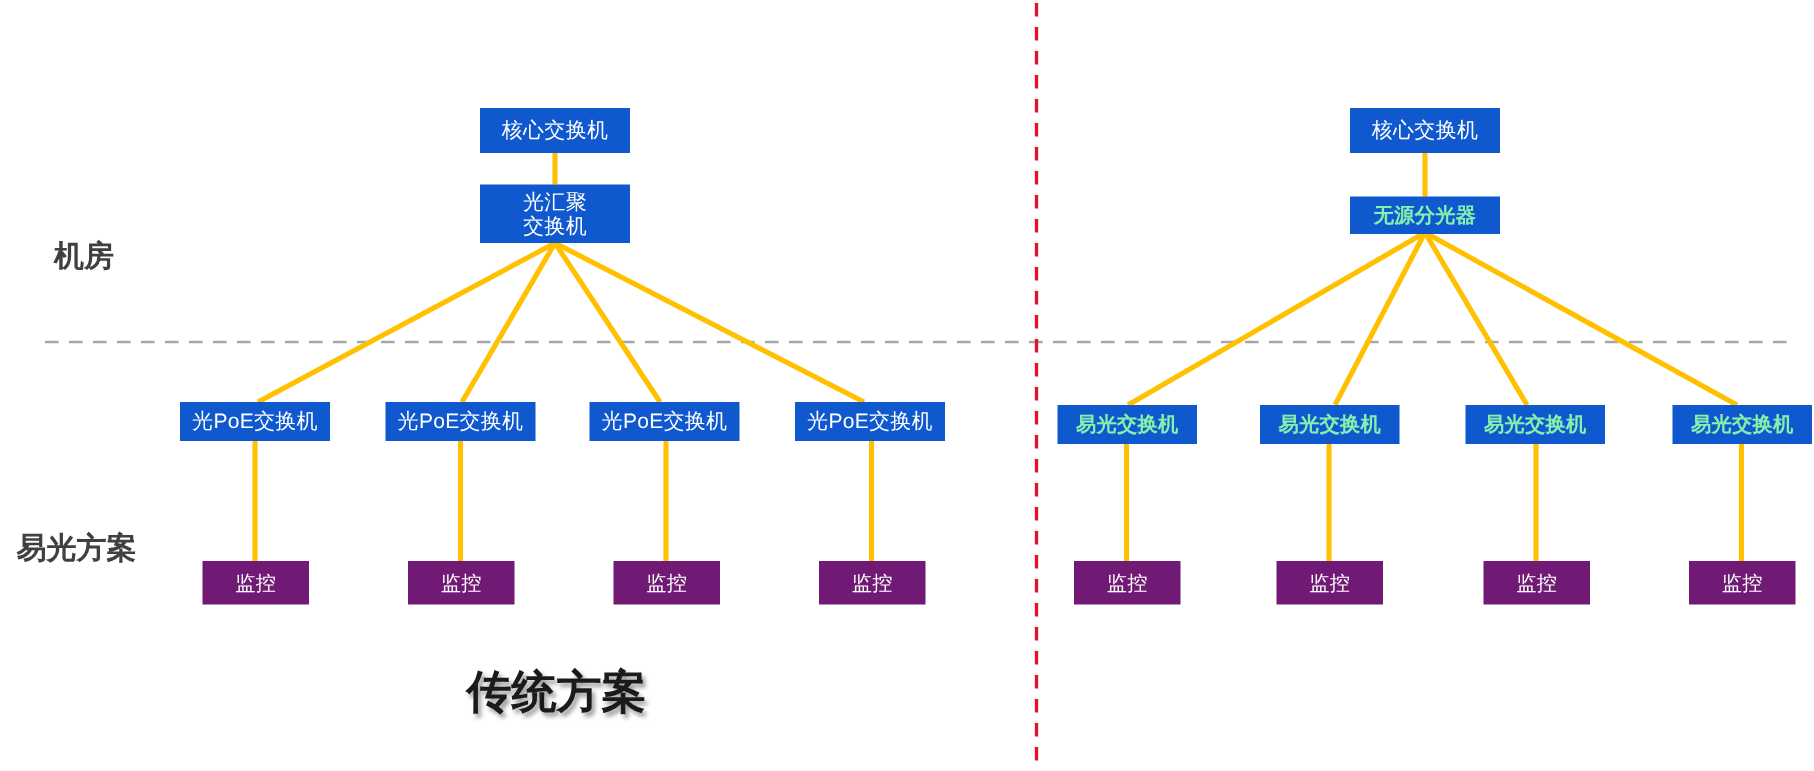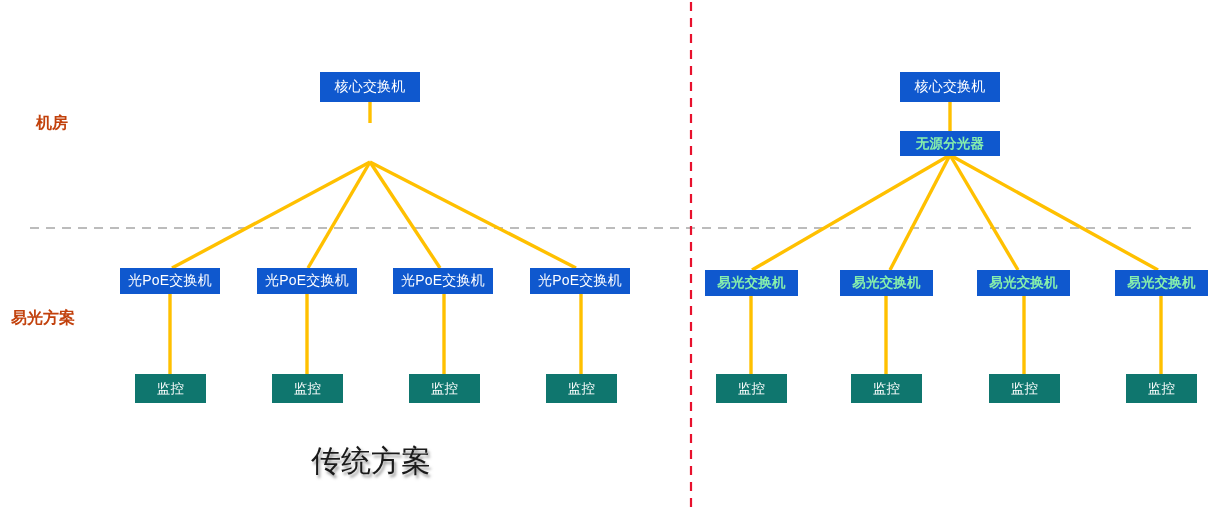--- a/index.html
+++ b/index.html
@@ -41,36 +41,37 @@
     background: #0f58ce;
     color: #ffffff;
     font-size: 14px;
   }
   .node.blue.redtext {
     color: #86efac;
     font-weight: bold;
     font-size: 13.5px;
   }
   .node.green {
-    background: #0f766e;
+    background: #701a75;
     color: #ffffff;
     font-size: 13.5px;
   }
   .zone-label {
     position: absolute;
-    font-size: 16px;
+    font-size: 20px;
     font-weight: bold;
-    color: #c2410c;
+    color: #404040;
     z-index: 4;
     white-space: nowrap;
+    margin-top: 44px;
   }
   .scheme-title {
     position: absolute;
     font-size: 30px;
-    font-weight: normal;
+    font-weight: bold;
     color: #1a1a1a;
     text-shadow: 2px 3px 3px rgba(120,120,120,0.75);
     z-index: 4;
     white-space: nowrap;
     text-align: center;
   }
 </style>
 </head>
 <body>
 
@@ -105,20 +106,22 @@
     <line x1="886" y1="296" x2="886" y2="374" stroke="#ffc000" stroke-width="3.4"></line>
     <line x1="1024" y1="296" x2="1024" y2="374" stroke="#ffc000" stroke-width="3.4"></line>
     <line x1="1161" y1="296" x2="1161" y2="374" stroke="#ffc000" stroke-width="3.4"></line>
   </svg>
 
   <div class="zone-label" style="left:36px; top:113px;">机房</div>
   <div class="zone-label" style="left:11px; top:308px;">易光方案</div>
 
   <div class="node blue" style="left:320px; top:72px; width:100px; height:30px;">核心交换机</div>
 
+  <div class="node blue" style="left:320px; top:123px; width:100px; height:39px;">光汇聚
+交换机</div>
 
   <div class="node blue" style="left:120px; top:268px; width:100px; height:26px;">光PoE交换机</div>
   <div class="node blue" style="left:257px; top:268px; width:100px; height:26px;">光PoE交换机</div>
   <div class="node blue" style="left:393px; top:268px; width:100px; height:26px;">光PoE交换机</div>
   <div class="node blue" style="left:530px; top:268px; width:100px; height:26px;">光PoE交换机</div>
 
   <div class="node green" style="left:135px; top:374px; width:71px; height:29px;">监控</div>
   <div class="node green" style="left:272px; top:374px; width:71px; height:29px;">监控</div>
   <div class="node green" style="left:409px; top:374px; width:71px; height:29px;">监控</div>
   <div class="node green" style="left:546px; top:374px; width:71px; height:29px;">监控</div>

